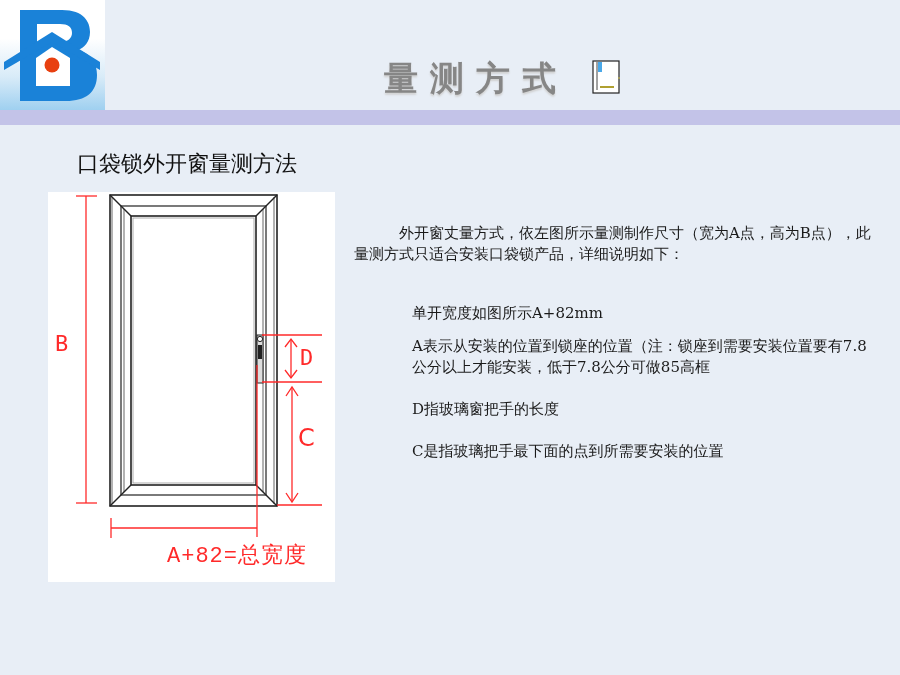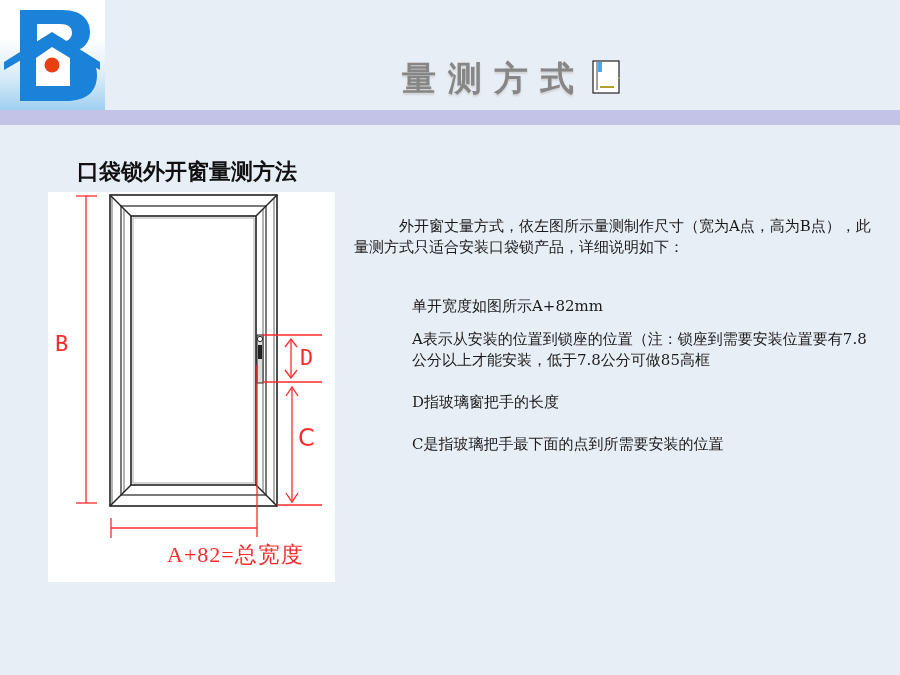--- a/index.html
+++ b/index.html
@@ -10,41 +10,40 @@
   }
   .logo {
     position: absolute; left: 0; top: 0; width: 105px; height: 110px;
     background: linear-gradient(180deg, #ffffff 0%, #ffffff 35%, #d8ebf8 70%, #9fd0f0 100%);
   }
   .header-band {
     position: absolute; left: 0; top: 110px; width: 900px; height: 15px;
     background: #c3c3e8;
   }
   .header-title {
-    position: absolute; left: 402px; top: 56px; height: 44px;
+    position: absolute; left: 384px; top: 56px; height: 44px;
     font-size: 34px; font-weight: bold; letter-spacing: 12px; color: #868686;
     text-shadow: 0 2px 2px #d0d0d0;
     font-family: "DejaVu Sans", sans-serif;
     line-height: 44px;
   }
   .header-icon {
     position: absolute; left: 592px; top: 60px; width: 28px; height: 34px;
   }
   .section-title {
     position: absolute; left: 77px; top: 148px;
-    font-size: 22px; font-weight: bold; color: #111;
+    font-size: 22px; font-weight: normal; color: #111;
     line-height: 32px;
-    margin-top: 8px;
   }
   .diagram {
     position: absolute; left: 48px; top: 192px; width: 287px; height: 390px;
     background: #ffffff;
   }
   .content {
-    position: absolute; left: 354px; top: 216px; width: 525px;
+    position: absolute; left: 354px; top: 223px; width: 525px;
     font-family: "DejaVu Serif", "Liberation Serif", serif;
     font-size: 15px; color: #1a1a1a; line-height: 21px;
   }
   .intro { text-indent: 45px; margin: 0; }
   .para { margin: 12px; padding-left: 46px; width: 455px; }
   .p1 { margin-top: 38px; }
   .gap { margin-top: 21px; }
 </style>
 </head>
 <body>
@@ -124,21 +123,21 @@
         <line x1="257" y1="365" x2="257" y2="537"></line>
 
         <line x1="111" y1="518" x2="111" y2="538"></line>
         <line x1="111" y1="528" x2="257" y2="528"></line>
       </g>
     </g>
   </svg>
   <div style="position:absolute;left:7px;top:139px;font-size:22px;color:#ff2a2a;font-family:'DejaVu Sans Mono',monospace;">B</div>
   <div style="position:absolute;left:252px;top:153px;font-size:22px;color:#ff2a2a;font-family:'DejaVu Sans Mono',monospace;">D</div>
   <div style="position:absolute;left:250px;top:232px;font-size:24px;color:#ff2a2a;font-family:'DejaVu Sans',sans-serif;">C</div>
-  <div style="position:absolute;left:119px;top:348px;font-size:22px;color:#ff2a2a;font-family:Liberation Serif, serif;letter-spacing:1px;text-align:right;">A+82=总宽度</div>
+  <div style="position:absolute;left:119px;top:348px;font-size:22px;color:#ff2a2a;font-family:Liberation Mono, monospace;letter-spacing:1px;text-align:right;">A+82=总宽度</div>
 </div>
 
 <div class="content">
   <p class="intro">外开窗丈量方式，依左图所示量测制作尺寸（宽为A点，高为B点），此量测方式只适合安装口袋锁产品，详细说明如下：</p>
   <p class="para p1">单开宽度如图所示A+82mm</p>
   <p class="para">A表示从安装的位置到锁座的位置（注：锁座到需要安装位置要有7.8公分以上才能安装，低于7.8公分可做85高框</p>
   <p class="para gap">D指玻璃窗把手的长度</p>
   <p class="para gap">C是指玻璃把手最下面的点到所需要安装的位置</p>
 </div>
 

